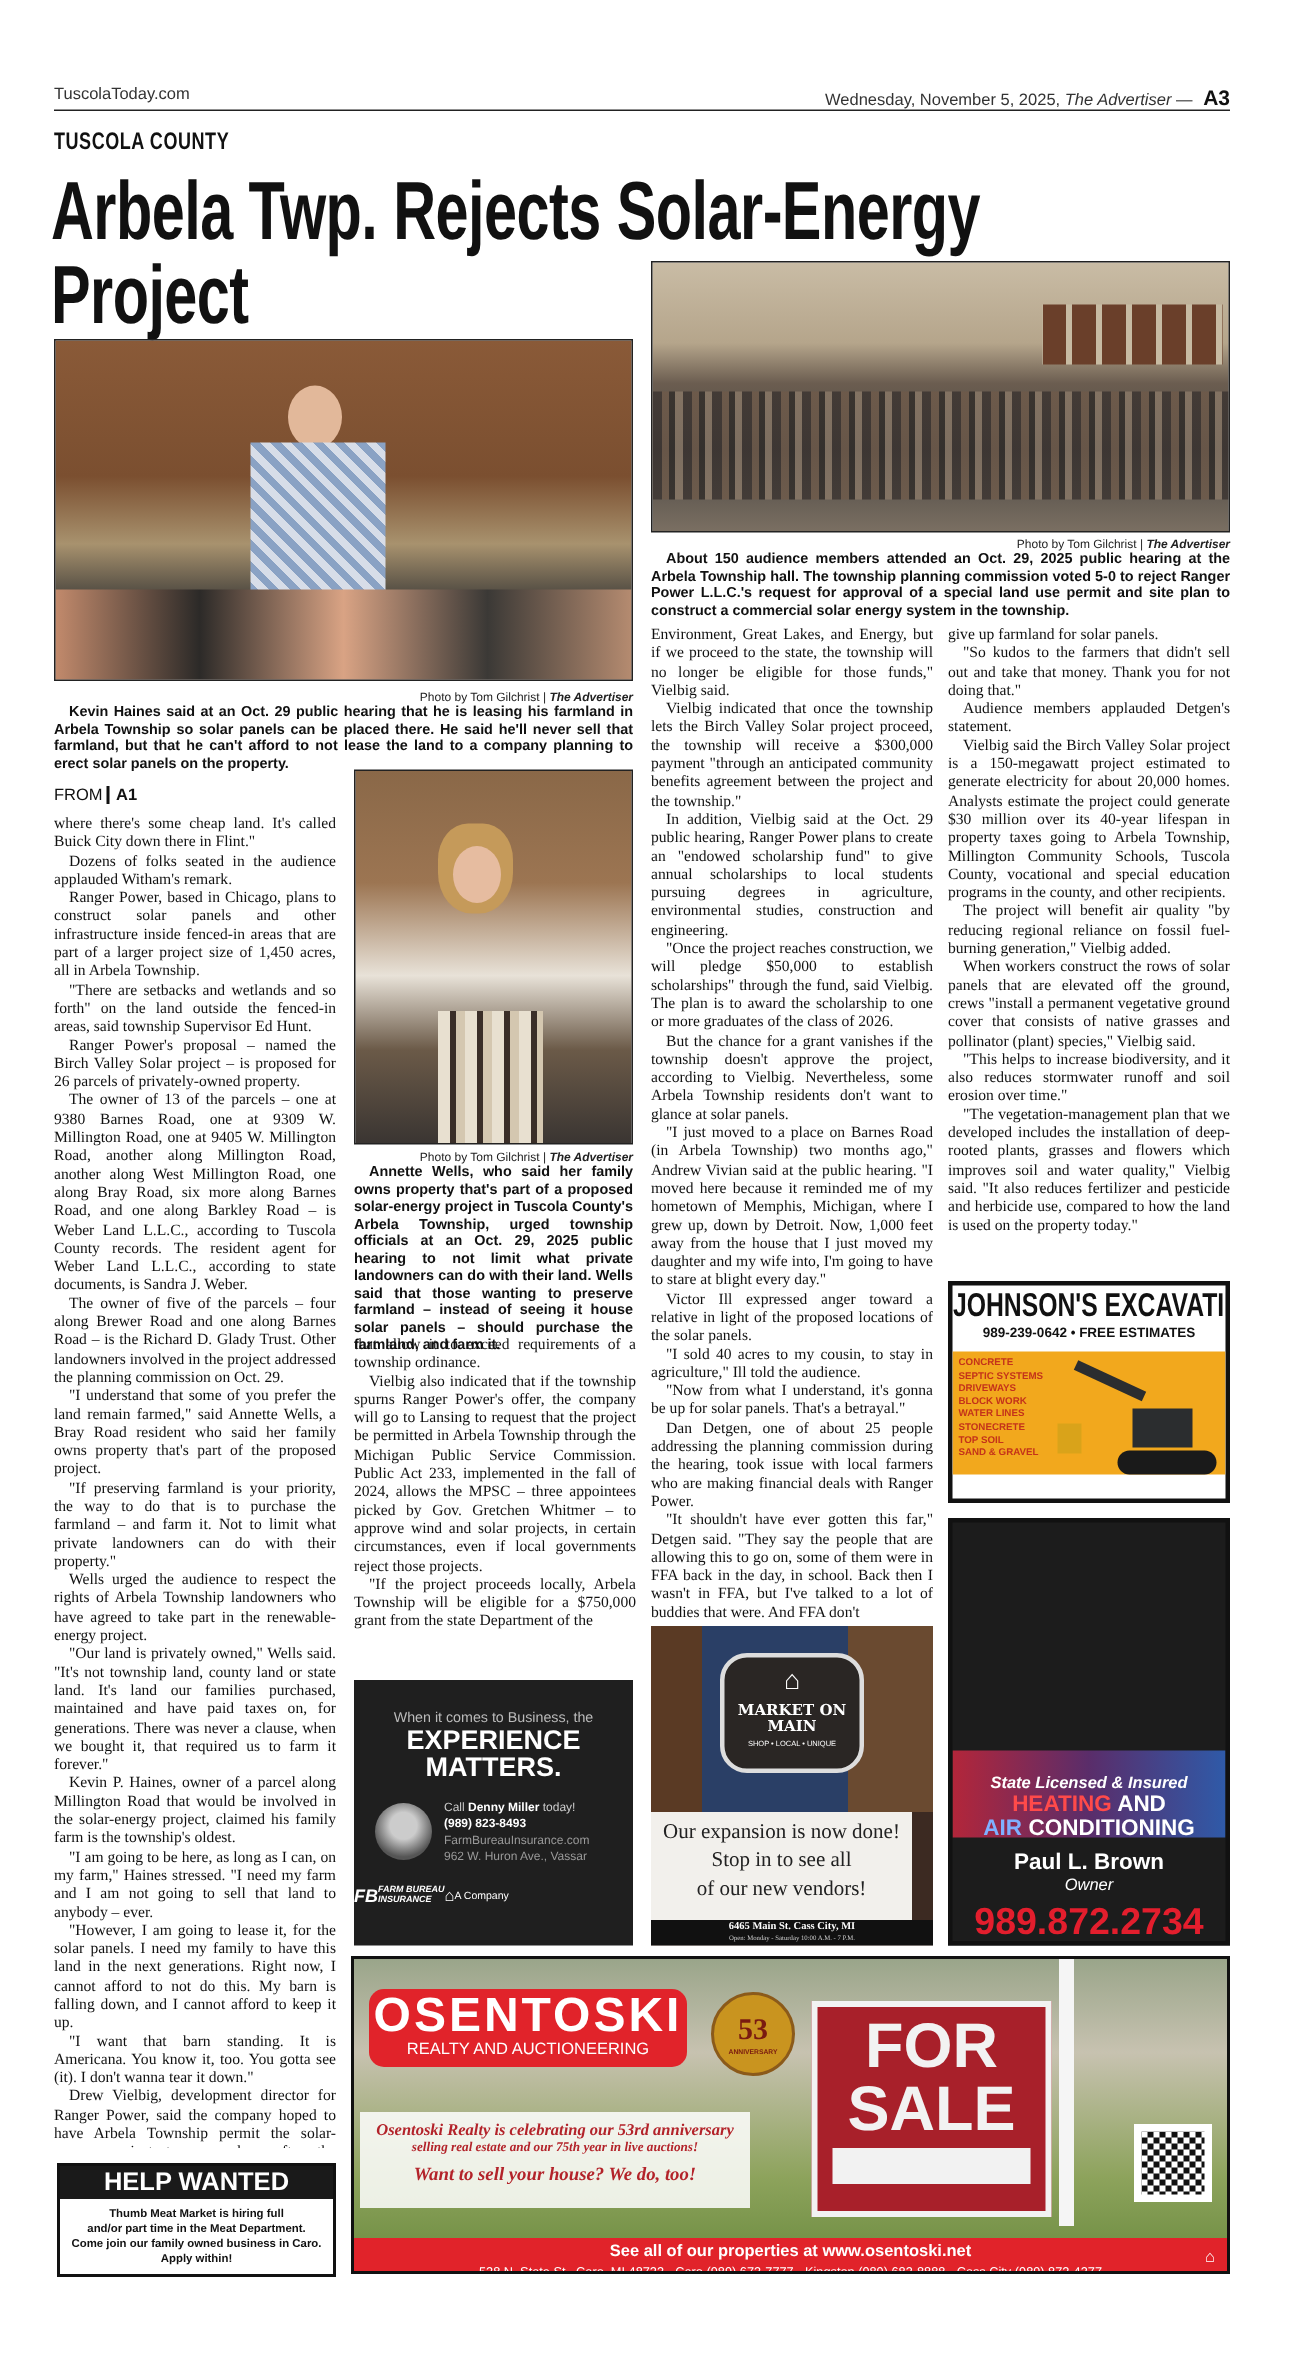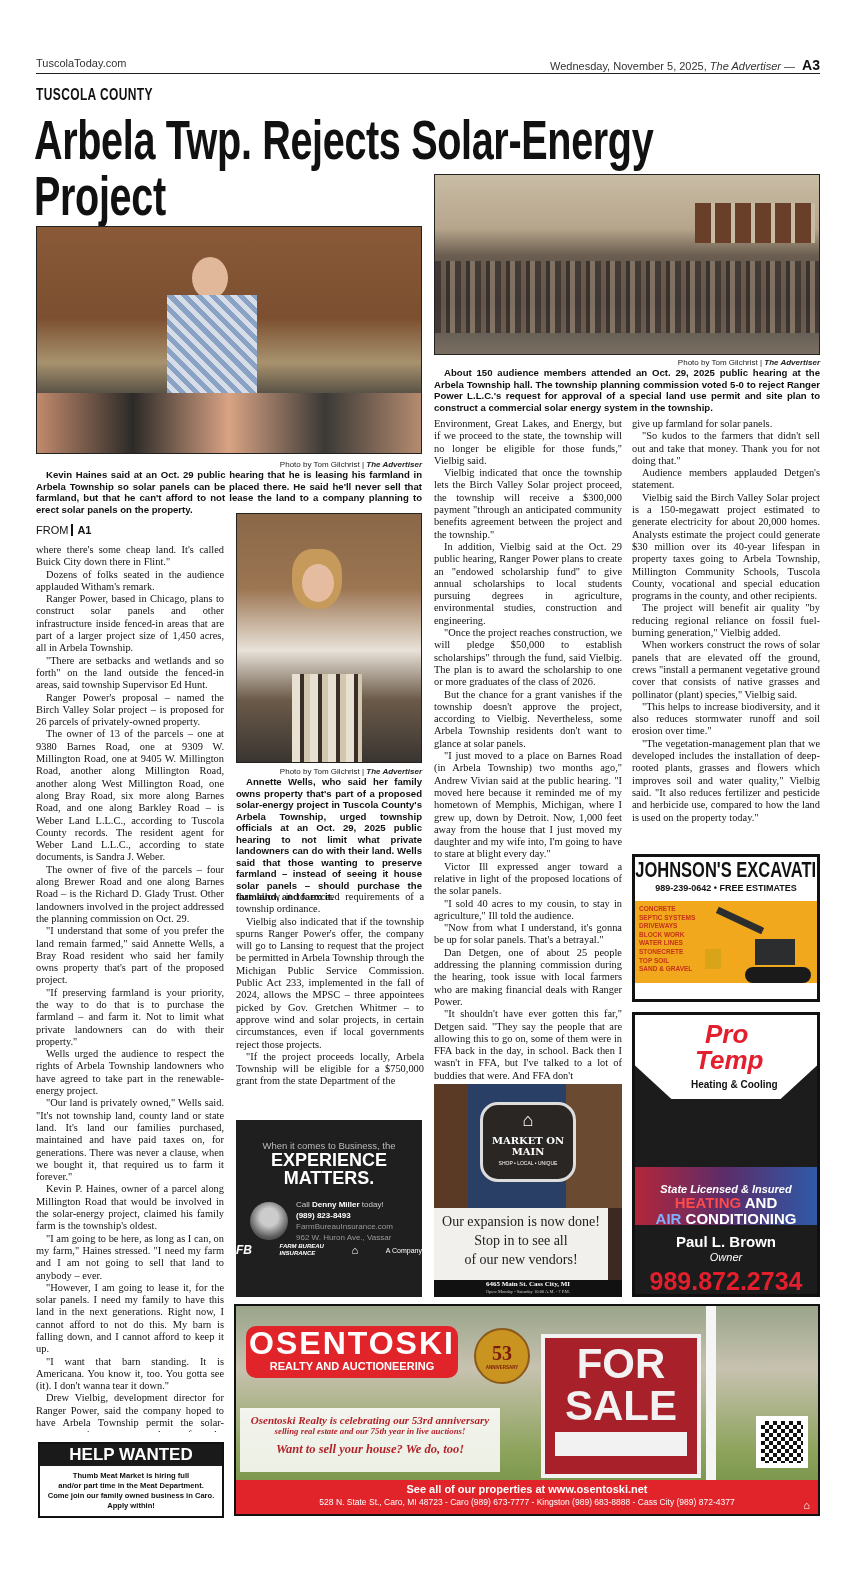--- a/index.html
+++ b/index.html
@@ -154,21 +154,21 @@
   <div style="font-size:18px;font-weight:bold;line-height:18px">MATTERS.</div>
   <div style="display:flex;align-items:center;margin:12px 0 0 14px;text-align:left">
     <div style="width:38px;height:38px;border-radius:50%;background:radial-gradient(circle at 50% 40%,#ccc 0 30%,#555 70%);flex:none"></div>
     <div style="margin-left:8px;font-size:8px;line-height:11px">
       <div style="color:#ccc"><span>Call </span><b style="color:#fff">Denny Miller</b><span> today!</span></div>
       <div style="font-weight:bold">(989) 823-8493</div>
       <div style="color:#999">FarmBureauInsurance.com</div>
       <div style="color:#999">962 W. Huron Ave., Vassar</div>
     </div>
   </div>
-  <div style="display:flex;align-items:center;justify-content:space-between;font-size:6px;font-weight:bold;">
+  <div style="display:flex;align-items:center;justify-content:flex-start;margin-top:14px;font-size:6px;font-weight:bold;">
     <span style="font-size:12px;font-style:italic">FB</span>
     <span style="font-style:italic;line-height:7px;text-align:left"><span>FARM BUREAU</span><br><span>INSURANCE</span></span>
     <span style="font-size:11px">⌂</span>
     <span style="font-weight:normal;font-size:7px">A  Company</span>
   </div>
 </div>
 
 <div class="abs ad mkt" style="left:434px;top:1084px;width:188px;height:213px">
   <div style="position:absolute;inset:0;height:124px;background:linear-gradient(90deg,#5a3a24 0 18%,#2a3f66 18% 70%,#6a4a30 70%)"></div>
   <div style="position:absolute;left:46px;top:18px;width:96px;height:80px;background:#2a2624;border:3px solid #ddd;border-radius:18px;color:#fff;text-align:center">
@@ -204,56 +204,51 @@
     <div style="position:absolute;left:70px;top:10px;width:108px;height:72px">
       <div style="position:absolute;left:50px;top:28px;width:40px;height:26px;background:#2b2d2f"></div>
       <div style="position:absolute;left:10px;top:6px;width:50px;height:7px;background:#2b2d2f;transform:rotate(25deg)"></div>
       <div style="position:absolute;left:40px;bottom:0;width:66px;height:16px;background:#1a1a1a;border-radius:8px"></div>
       <div style="position:absolute;left:0;top:38px;width:16px;height:20px;background:#d9a31a"></div>
     </div>
   </div>
 </div>
 
 <div class="abs ad pt" style="left:632px;top:1012px;width:188px;height:285px">
-  <div style="position:absolute;left:0;right:0;top:0;height:84px;background:#fff;clip-path:polygon(0 0,100% 0,100% 60%,80% 100%,20% 100%,0 60%)">
-    <div style="position:absolute;left:70px;top:4px;font-size:26px;font-weight:bold;font-style:italic;color:#e31e2d">Pro</div>
-    <div style="position:absolute;left:60px;top:30px;font-size:26px;font-weight:bold;font-style:italic;color:#e31e2d">Temp</div>
-    <div style="position:absolute;left:56px;top:64px;font-size:10px;font-weight:bold;color:#111">Heating &amp; Cooling</div>
-  </div>
   <div style="position:absolute;left:0;right:0;top:152px;height:58px;background:linear-gradient(90deg,#b3263a,#5a2d6a,#2f5aa8);text-align:center">
     <div style="font-style:italic;font-weight:bold;font-size:11px;margin-top:16px">State Licensed &amp; Insured</div>
     <div style="font-weight:bold;font-size:15px;line-height:16px"><span style="color:#ff4a4a">HEATING</span><span> AND</span></div>
     <div style="font-weight:bold;font-size:15px;line-height:16px"><span style="color:#7fb0ff">AIR</span><span> CONDITIONING</span></div>
   </div>
   <div style="position:absolute;left:0;right:0;top:218px;text-align:center;font-weight:bold;font-size:15px">Paul L. Brown</div>
   <div style="position:absolute;left:0;right:0;top:236px;text-align:center;font-style:italic;font-size:11px">Owner</div>
   <div style="position:absolute;left:0;right:0;top:252px;text-align:center;font-weight:bold;font-size:25px;color:#e31e2d">989.872.2734</div>
 </div>
 
 <div class="abs ad os" style="left:234px;top:1304px;width:586px;height:212px">
   <div style="position:absolute;left:10px;top:20px;width:212px;height:52px;background:#e1232a;border-radius:10px;color:#fff;text-align:center">
     <div style="font-weight:bold;font-size:32px;line-height:34px;letter-spacing:2px">OSENTOSKI</div>
-    <div style="font-weight:bold;font-size:11px">REALTY AND AUCTIONEERING</div>
+    <div style="font-weight:normal;font-size:11px">REALTY AND AUCTIONEERING</div>
   </div>
   <div style="position:absolute;left:238px;top:22px;width:56px;height:56px;border-radius:50%;background:#c9941f;border:2px solid #8b5a1a;text-align:center;color:#7a1a10">
     <div style="font-weight:bold;font-size:20px;margin-top:12px;font-family:'Liberation Serif',serif">53</div>
     <div style="font-size:4.5px;font-weight:bold">ANNIVERSARY</div>
   </div>
   <div style="position:absolute;left:4px;top:102px;width:260px;height:64px;background:rgba(255,255,255,.85);text-align:center;font-family:'Liberation Serif',serif;font-style:italic;font-weight:bold;color:#b3232a">
     <div style="font-size:11px;margin-top:6px">Osentoski Realty is celebrating our 53rd anniversary</div>
     <div style="font-size:8.8px">selling real estate and our 75th year in live auctions!</div>
     <div style="font-size:12.5px;margin-top:6px">Want to sell your house? We do, too!</div>
   </div>
   <div style="position:absolute;left:305px;top:28px;width:160px;height:144px;background:#a8202a;border:4px solid #f2f2f2;text-align:center;color:#f2f2f2;font-weight:bold">
     <div style="font-size:42px;line-height:44px;margin-top:4px">FOR</div>
     <div style="font-size:42px;line-height:40px">SALE</div>
     <div style="margin:6px 10px 0;height:24px;background:#f2f2f2"></div>
   </div>
   <div style="position:absolute;left:470px;top:0;width:10px;height:178px;background:#f5f5f5"></div>
   <div style="position:absolute;left:520px;top:110px;width:52px;height:52px;background:#fff;padding:5px">
     <div style="width:100%;height:100%;background:repeating-conic-gradient(#111 0 25%,#fff 0 50%) 0 0/8px 8px"></div>
   </div>
-  <div style="position:absolute;left:0;right:0;bottom:0;height:34px;background:#e1232a;color:#fff;text-align:center">
+  <div style="position:absolute;left:0;right:0;bottom:0;height:22px;background:#e1232a;color:#fff;text-align:center">
     <div style="font-weight:bold;font-size:11px;margin-top:3px">See all of our properties at www.osentoski.net</div>
     <div style="font-size:8.5px;margin-top:2px;white-space:nowrap">528 N. State St., Caro, MI 48723  -  Caro (989) 673-7777  - Kingston (989) 683-8888 - Cass City (989) 872-4377</div>
     <span style="position:absolute;right:8px;bottom:3px;font-size:11px">⌂</span>
   </div>
 </div>
 
 </body></html>

